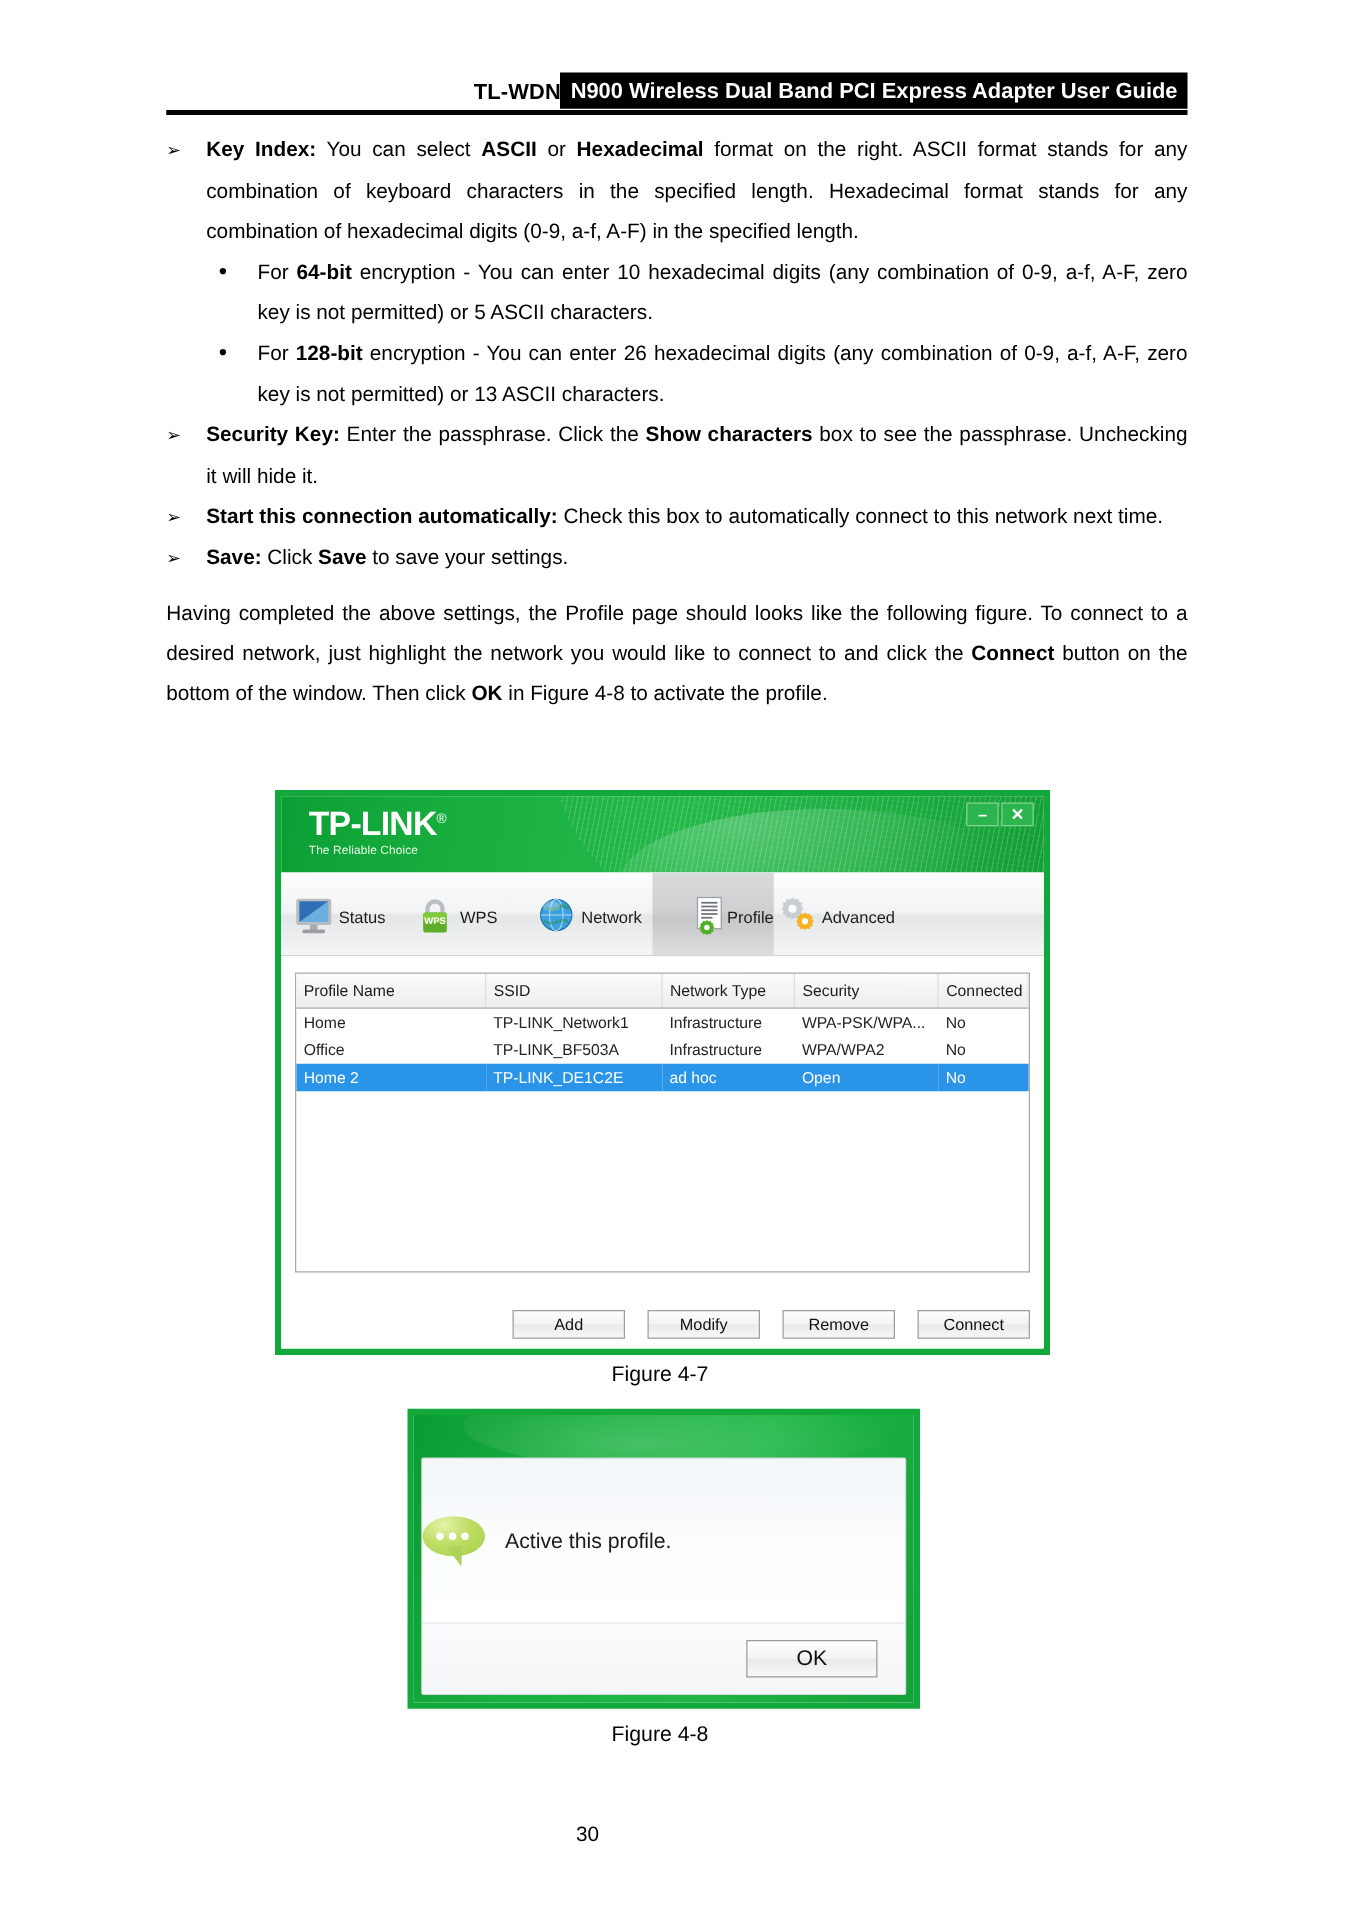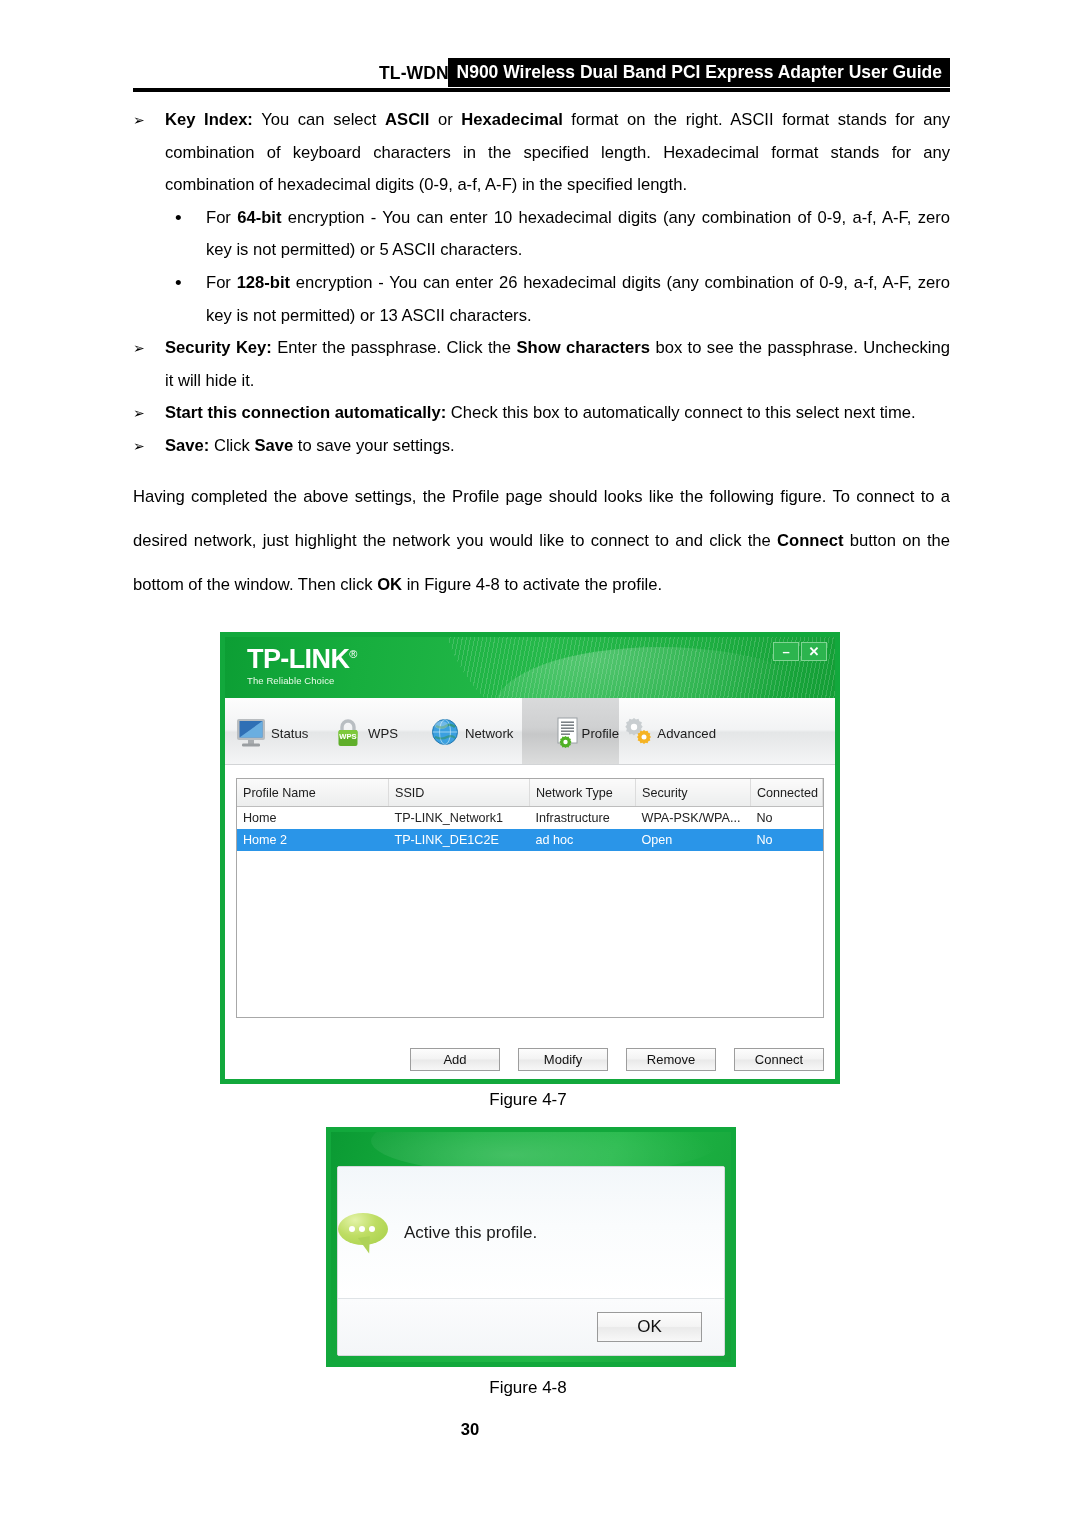--- a/index.html
+++ b/index.html
@@ -85,21 +85,21 @@
   }
   .dot-item .marker {
     position: absolute;
     left: 42px;
     top: 0;
     font-size: 19px;
     line-height: 32.6px;
   }
   .para {
     font-size: 16.6px;
-    line-height: 44px;
+    line-height: 32px;
     text-align: justify;
     margin: 0;
   }
   .para.spaced { margin-top: 12px; }
   b { font-weight: bold; }
 
   
   .app-window {
     position: absolute;
     left: 220px;
@@ -398,25 +398,24 @@
     align-items: center;
     justify-content: center;
     cursor: pointer;
     box-sizing: border-box;
   }
 
   
   .page-number {
     position: absolute;
     left: 0;
-    top: 1420px;
+    top: 1458px;
     width: 940px;
     text-align: center;
     font-size: 16.6px;
-    font-weight: bold;
   }
 </style>
 </head>
 <body>
 
 <div class="page-header">
   <div class="header-model">TL-WDN4800</div>
   <div class="header-banner">N900 Wireless Dual Band PCI Express Adapter User Guide</div>
   <div class="header-rule"></div>
 </div>
@@ -438,21 +437,21 @@
     <span>For </span><b>128-bit</b><span> encryption - You can enter 26 hexadecimal digits (any combination of 0-9, a-f, A-F, zero key is not permitted) or 13 ASCII characters.</span>
   </div>
 
   <div class="arrow-item">
     <span class="marker">➢</span>
     <b>Security Key:</b><span> Enter the passphrase. Click the </span><b>Show characters</b><span> box to see the passphrase. Unchecking it will hide it.</span>
   </div>
 
   <div class="arrow-item">
     <span class="marker">➢</span>
-    <b>Start this connection automatically:</b><span> Check this box to automatically connect to this select next time.</span>
+    <b>Start this connection automatically:</b><span> Check this box to automatically connect to this network next time.</span>
   </div>
 
   <div class="arrow-item">
     <span class="marker">➢</span>
     <b>Save:</b><span> Click </span><b>Save</b><span> to save your settings.</span>
   </div>
 
   <p class="para spaced">
     <span>Having completed the above settings, the Profile page should looks like the following figure. To connect to a desired network, just highlight the network you would like to connect to and click the </span><b>Connect</b><span> button on the bottom of the window. Then click </span><b>OK</b><span> in Figure 4-8 to activate the profile.</span>
   </p>
@@ -567,20 +566,27 @@
           </tr>
         </thead>
         <tbody>
           <tr>
             <td>Home</td>
             <td>TP-LINK_Network1</td>
             <td>Infrastructure</td>
             <td>WPA-PSK/WPA...</td>
             <td>No</td>
           </tr>
+          <tr>
+            <td>Office</td>
+            <td>TP-LINK_BF503A</td>
+            <td>Infrastructure</td>
+            <td>WPA/WPA2</td>
+            <td>No</td>
+          </tr>
           <tr class="selected">
             <td>Home 2</td>
             <td>TP-LINK_DE1C2E</td>
             <td>ad hoc</td>
             <td>Open</td>
             <td>No</td>
           </tr>
         </tbody>
       </table>
     </div>

